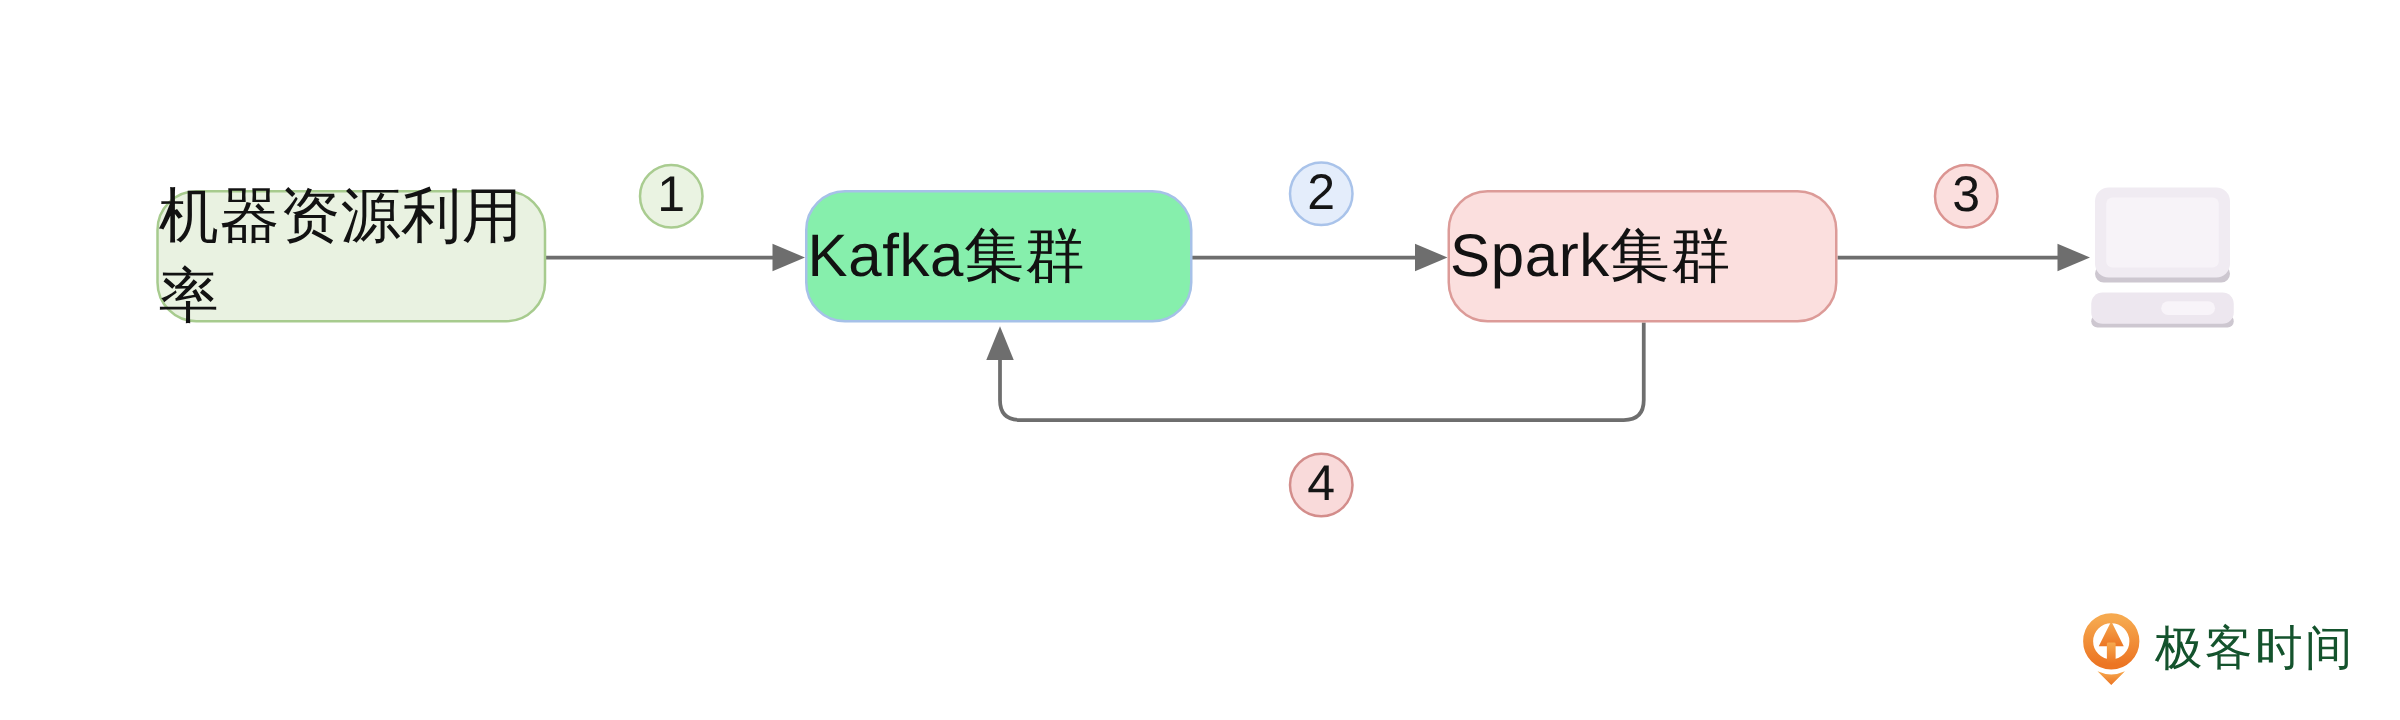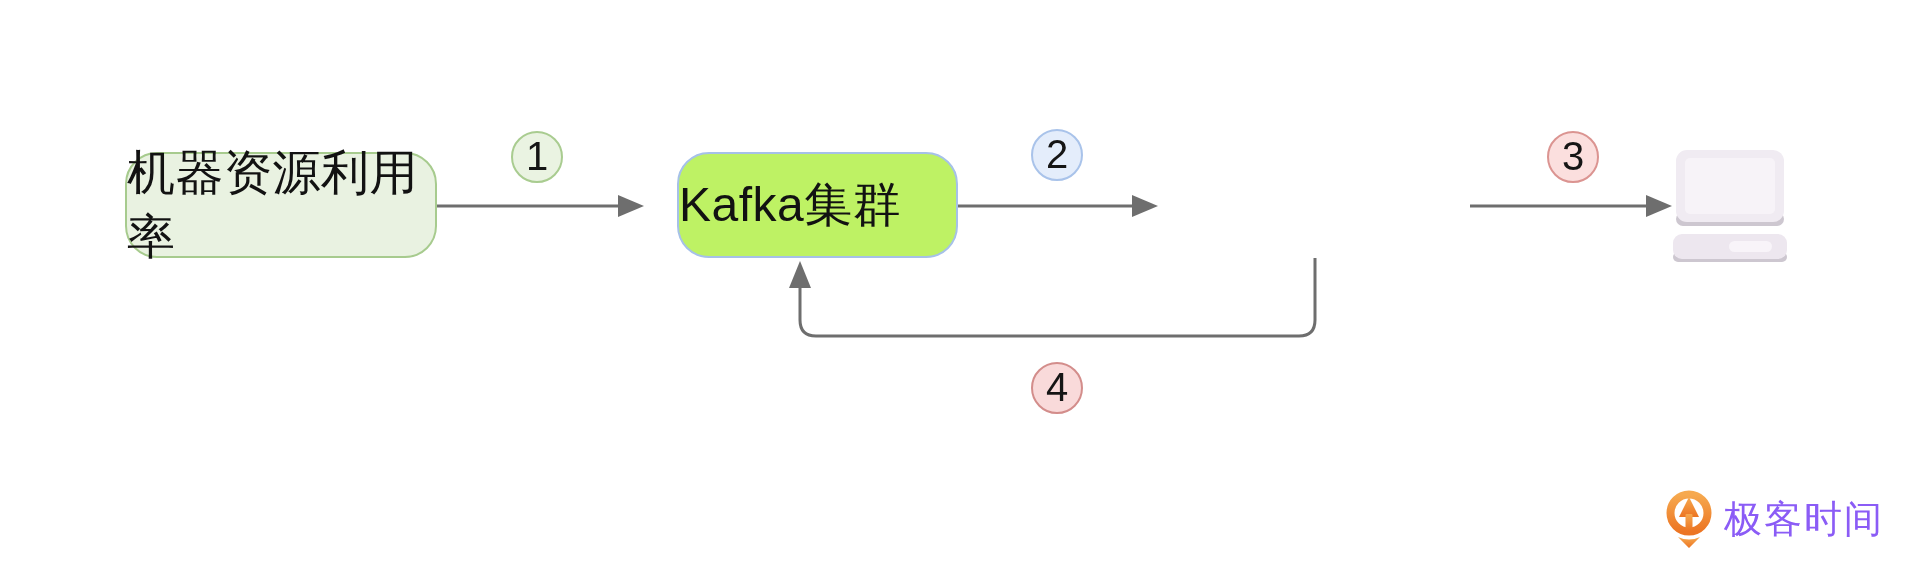--- a/index.html
+++ b/index.html
@@ -24,21 +24,21 @@
     display: flex;
     align-items: center;
     justify-content: flex-start;
     font-size: 48px;
     color: #121212;
     box-sizing: border-box;
     border: 2px solid transparent;
     letter-spacing: 0.5px;
   }
   .node-green { left: 125px; top: 152px; background: #e9f2e1; border-color: #a7cb8e; }
-  .node-blue  { left: 644px; top: 152px; width: 281px; background: #bef264; border-color: #a6c1e8; margin-left: 33px; }
+  .node-blue  { left: 644px; top: 152px; width: 310px; background: #86efac; border-color: #a6c1e8; }
   .node-red   { left: 1158px; top: 152px; background: #fbdfde; border-color: #dc9b98; }
   .badge {
     position: absolute;
     width: 52px; height: 52px;
     border-radius: 50%;
     box-sizing: border-box;
     border: 2px solid transparent;
     display: flex;
     align-items: center;
     justify-content: center;
@@ -62,21 +62,21 @@
   .brand {
     position: absolute;
     left: 1666px; top: 490px;
     display: flex;
     align-items: center;
   }
   .brand-text {
     margin-left: 12px;
     font-size: 38px;
     letter-spacing: 2px;
-    color: #8b5cf6;
+    color: #14532d;
     line-height: 58px;
   }
 </style>
 </head>
 <body>
 
 <div class="canvas">
 
   <svg class="arrows" viewBox="0 0 1920 576" xmlns="http://www.w3.org/2000/svg">
     <g stroke="#6e6e6e" stroke-width="3" fill="#6e6e6e">
@@ -98,20 +98,23 @@
   </svg>
 
   <div class="node node-green">
     <span>机器资源利用率</span>
   </div>
 
   <div class="node node-blue">
     <span>Kafka集群</span>
   </div>
 
+  <div class="node node-red">
+    <span>Spark集群</span>
+  </div>
 
   <div class="badge badge-1">1</div>
   <div class="badge badge-2">2</div>
   <div class="badge badge-3">3</div>
   <div class="badge badge-4">4</div>
 
   <div class="console-group">
     <svg width="134" height="118" viewBox="0 0 134 118" xmlns="http://www.w3.org/2000/svg">
       <rect x="14" y="64" width="108" height="14" rx="7" fill="#cdc7d0"></rect>
       <rect x="14" y="2" width="108" height="72" rx="11" fill="#f0ebf2"></rect>

